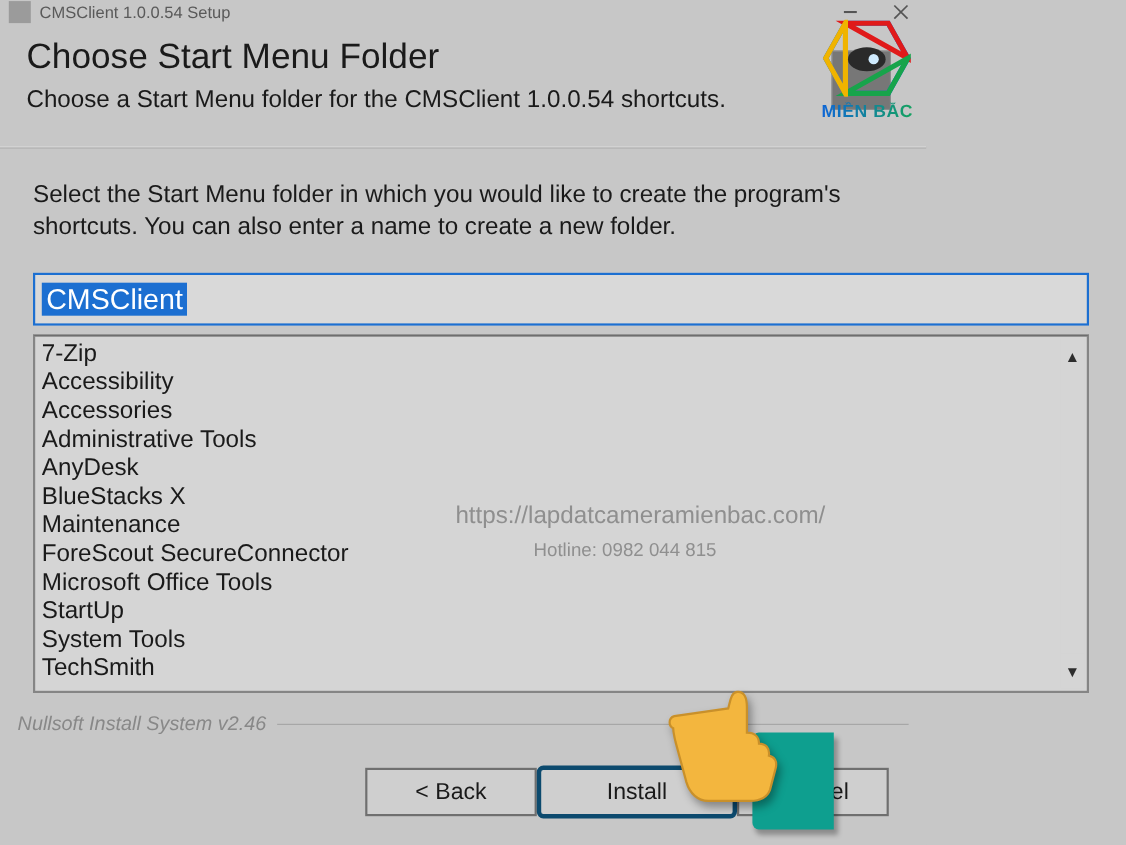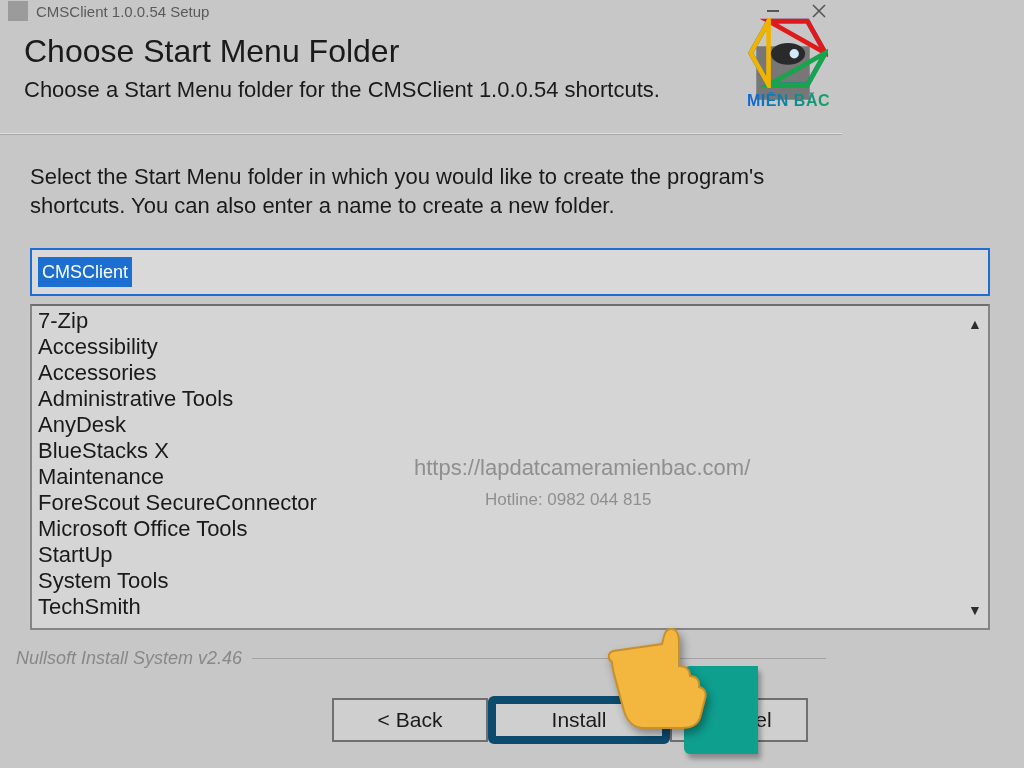--- a/index.html
+++ b/index.html
@@ -11,32 +11,32 @@
 .title-btn{width:46px;height:100%;display:flex;align-items:center;justify-content:center;color:#555}
 .header-block{padding:10px 24px 8px 24px}
 .heading{font-size:32px;font-weight:400;line-height:1.2}
 .subhead{font-size:22px;color:#1a1a1a;margin-top:6px;max-width:800px;line-height:1.3}
 .banner-img{position:absolute;right:32px;top:46px;width:54px;height:54px;background:#6f6f6f;opacity:.9;border:1px solid #868686}
 .divider{height:2px;background:#aaa;margin:20px 0 0 0;position:relative}
 .divider::after{content:"";display:block;height:1px;background:#e0e0e0}
 .body-area{padding:28px 30px 0 30px}
 .instr{font-size:22px;line-height:1.3;color:#1a1a1a;max-width:960px}
 .folder-input{margin-top:28px;width:960px;height:48px;border:2px solid #1c6fd1;background:#d9d9d9;padding:4px 6px;display:flex;align-items:center}
-.folder-input .sel{background:#1c6fd1;color:#fff;padding:2px 4px;font-size:18px;line-height:26px}
+.folder-input .sel{background:#1c6fd1;color:#fff;padding:2px 4px;font-size:26px;line-height:26px}
 .folder-list{margin-top:8px;width:960px;height:326px;border:2px solid #858585;border-top-color:#6e6e6e;background:#d5d5d5;position:relative}
 .folder-list-inner{position:absolute;left:6px;top:2px;right:26px;bottom:2px;overflow:hidden}
 .folder-item{font-size:22px;line-height:26px;color:#1a1a1a;white-space:nowrap}
 .scrollbar{position:absolute;right:2px;top:2px;bottom:2px;width:22px;background:#d5d5d5;display:flex;flex-direction:column;align-items:center;justify-content:space-between}
 .scroll-arrow{font-size:14px;color:#2d2d2d;line-height:20px;width:100%;text-align:center;background:#d5d5d5;padding:6px 0}
 .footer-line{display:flex;align-items:center;margin:18px 16px 0 16px}
 .brand{font-size:18px;font-style:italic;color:#888}
 .footer-rule{flex:1;height:1px;background:#a3a3a3;margin-left:10px}
 .button-row{position:absolute;bottom:24px;right:34px;display:flex;align-items:center;}
 .btn{min-width:156px;height:44px;border:2px solid #6f6f6f;background:#cfcfcf;color:#1a1a1a;font-size:21px;display:flex;align-items:center;justify-content:center}
-.btn.install{border:8px solid #0c4a6e;border-radius:6px;min-width:182px;height:48px;font-weight:500;background:#cfcfcf}
+.btn.install{border:4px solid #0c4a6e;border-radius:6px;min-width:182px;height:48px;font-weight:500;background:#cfcfcf}
 .btn.cancel{min-width:138px}
 .watermark1{position:absolute;left:414px;top:455px;font-size:22px;color:#8f8f8f;font-weight:500;pointer-events:none}
 .watermark2{position:absolute;left:485px;top:490px;font-size:17px;color:#8f8f8f;font-weight:500;pointer-events:none}
 .corner-logo{position:absolute;right:12px;top:18px;text-align:center;pointer-events:none}
 .corner-logo .hex{width:80px;height:70px;margin:0 auto}
 .corner-logo .txt{font-size:16px;font-weight:700;background:linear-gradient(90deg,#0e66d6 0%,#15a25f 100%);-webkit-background-clip:text;-webkit-text-fill-color:transparent;letter-spacing:.5px}
 .point-hand{position:absolute;right:84px;bottom:14px;pointer-events:none}
 .cuff{position:absolute;right:0;bottom:0;width:74px;height:88px;background:#0e9f8f;border-radius:6px 0 0 6px;box-shadow:3px 5px 5px rgba(0,0,0,.3)}
 .hand-svg{position:absolute;right:44px;bottom:24px;filter:drop-shadow(3px 5px 4px rgba(0,0,0,.35))}
 </style>

